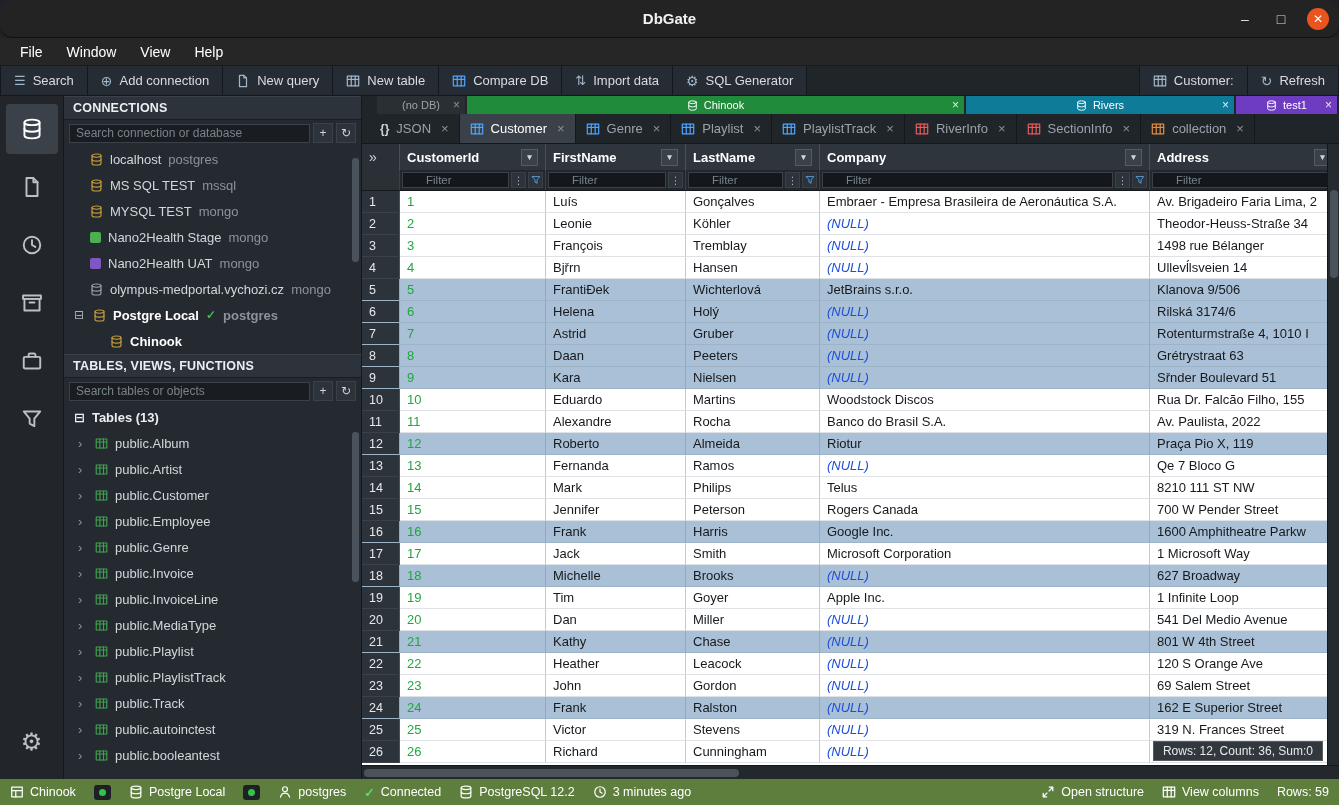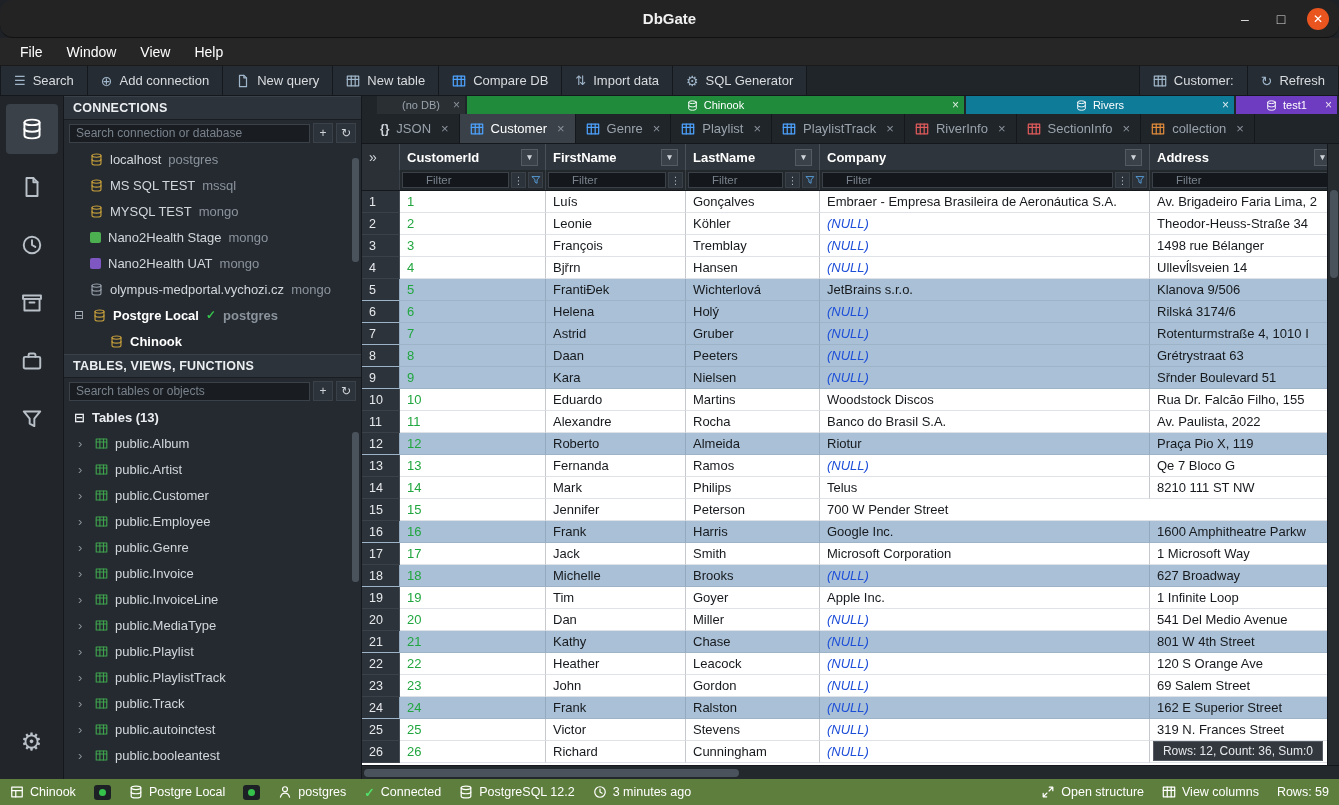--- a/index.html
+++ b/index.html
@@ -790,20 +790,21 @@
               <div class="gcell w-c1">Mark</div>
               <div class="gcell w-c2">Philips</div>
               <div class="gcell w-c3">Telus</div>
               <div class="gcell w-c4">8210 111 ST NW</div>
             </div>
             <div class="grow">
               <div class="gcell rn-cell w-rn">15</div>
               <div class="gcell w-c0 pk">15</div>
               <div class="gcell w-c1">Jennifer</div>
               <div class="gcell w-c2">Peterson</div>
+              <div class="gcell w-c3">Rogers Canada</div>
               <div class="gcell w-c4">700 W Pender Street</div>
             </div>
             <div class="grow sel">
               <div class="gcell rn-cell w-rn">16</div>
               <div class="gcell w-c0 pk">16</div>
               <div class="gcell w-c1">Frank</div>
               <div class="gcell w-c2">Harris</div>
               <div class="gcell w-c3">Google Inc.</div>
               <div class="gcell w-c4">1600 Amphitheatre Parkw</div>
             </div>

